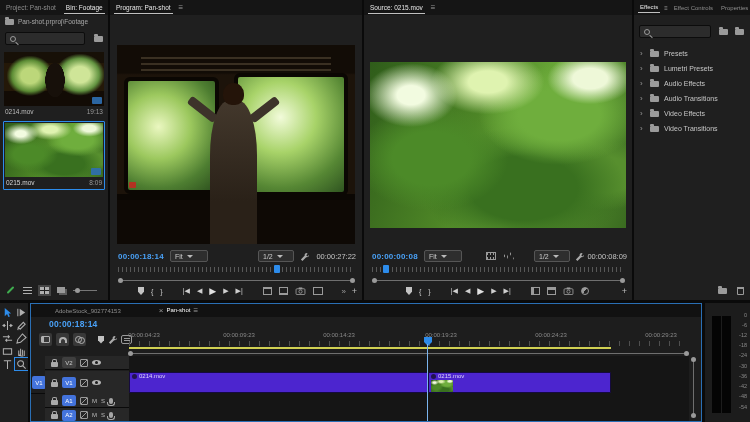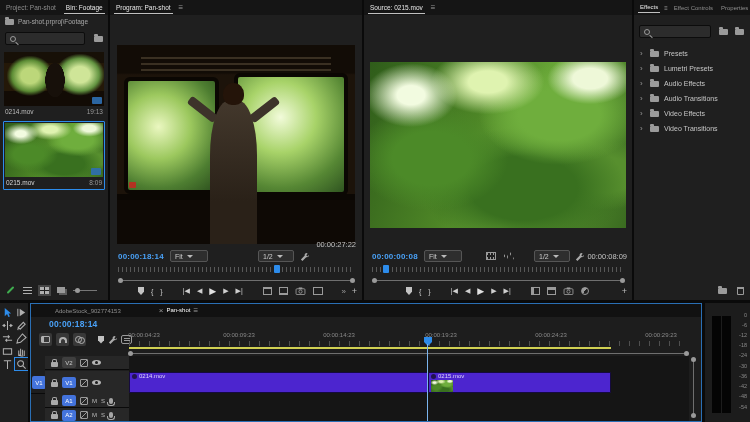--- a/index.html
+++ b/index.html
@@ -165,21 +165,21 @@
     <span>Fit</span>
       <span class="caret"></span>
   </div>
   <div class="dd" style="position:absolute;left:148px;top:250px;width:36px;">
     <span>1/2</span>
       <span class="caret"></span>
   </div>
   <svg class="tbtnicon" viewBox="0 0 10 10" style="position:absolute;left:190px;top:252px;width:9px;height:9px;">
       <path d="M7.5 1a2.3 2.3 0 0 0-2.2 3L1 8.3 2.7 10l4.2-4.3A2.3 2.3 0 0 0 10 3.4L8.3 5 6.9 3.6 8.5 2z" fill="#aaa"></path>
     </svg>
-  <span class="dur" style="position:absolute;right:6px;top:240px;">00:00:27:22</span>
+  <span class="dur" style="position:absolute;right:6px;top:252px;">00:00:27:22</span>
 
   <div class="ticks" style="position:absolute;left:8px;top:267px;width:236px;"></div>
   <div style="position:absolute;left:164px;top:265px;width:6px;height:8px;background:var(--blue);border-radius:1px;"></div>
 
   <div class="sline" style="left:10px;top:280px;width:232px;"></div>
   <span class="sdot" style="left:8px;top:278px;"></span>
   <span class="sdot" style="left:240px;top:278px;"></span>
 
   <div class="transport" style="left:28px;top:286px;">
     <span class="pent"></span>

